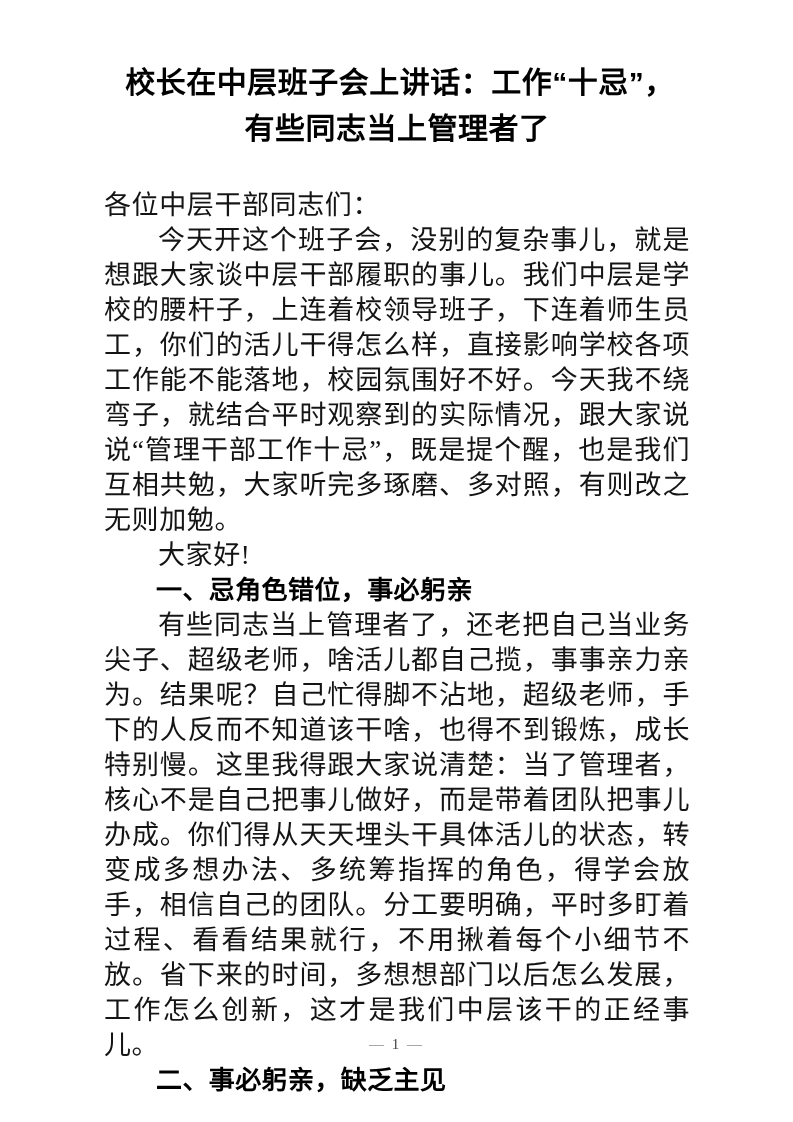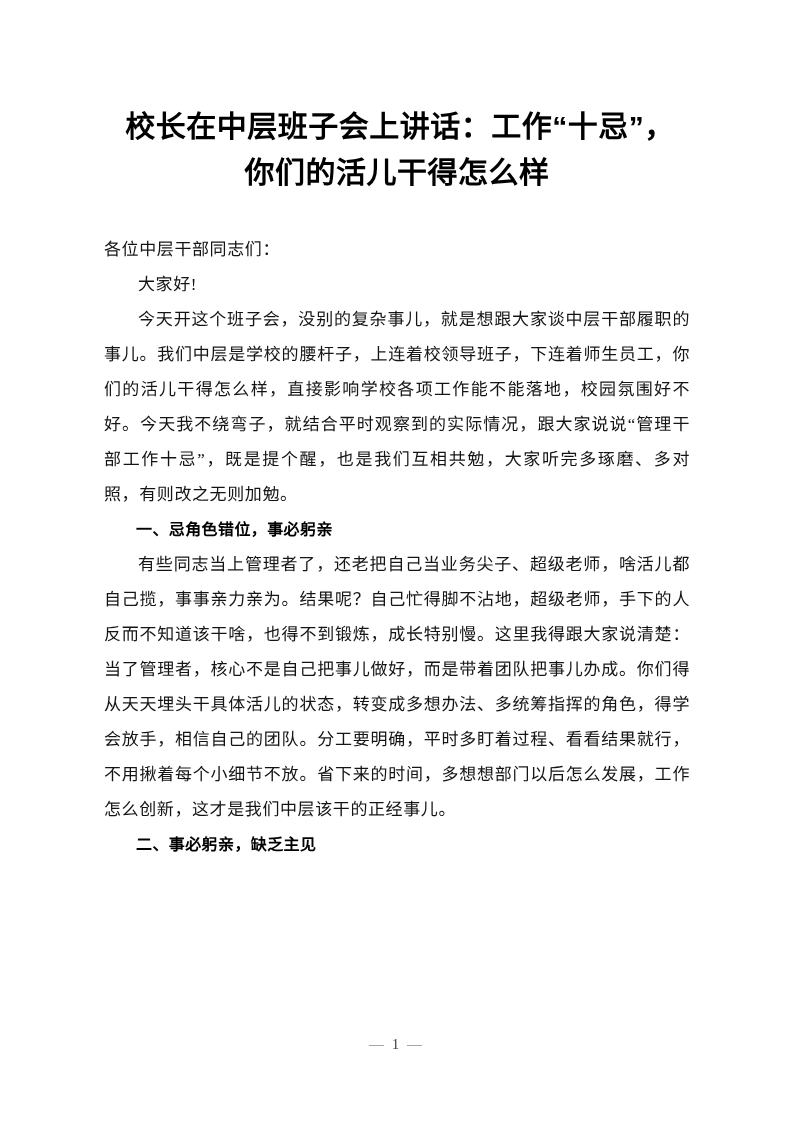--- a/index.html
+++ b/index.html
@@ -22,21 +22,21 @@
   .doc-body {
     position: absolute;
     left: 104px;
     top: 0;
     width: 586px;
   }
 
   
   .doc-title {
     margin: 0;
-    padding-top: 104px;
+    padding-top: 60px;
     font-family: "Liberation Sans", "DejaVu Sans", sans-serif;
     font-weight: bold;
     font-size: 30px;
     line-height: 46px;
     color: #000000;
     text-align: center;
     letter-spacing: 0.5px;
   }
   .doc-title .tl {
     display: block;
@@ -50,42 +50,42 @@
   }
 
   
   .body-block {
     margin-top: 36px;
   }
 
   p.para {
     margin: 0;
     font-family: "Liberation Serif", "DejaVu Serif", serif;
-    font-size: 17px;
+    font-size: 27px;
     line-height: 35px;
     color: #141414;
     text-align: justify;
     text-justify: inter-character;
     letter-spacing: 0.6px;
     word-break: break-all;
   }
 
   p.salutation {
     text-indent: 0;
   }
 
   p.indent {
     text-indent: 2em;
   }
 
   h2.section-head {
     margin: 0;
     font-family: "Liberation Sans", "DejaVu Sans", sans-serif;
     font-weight: bold;
-    font-size: 16px;
+    font-size: 26px;
     line-height: 35px;
     color: #000000;
     text-indent: 2em;
     letter-spacing: 0.4px;
   }
 
   
   .page-footer {
     position: absolute;
     left: 0;
@@ -103,30 +103,30 @@
 </style>
 </head>
 <body>
 
 <div class="page">
 
   <div class="doc-body">
 
     <h1 class="doc-title">
       <span class="tl tl-1">校长在中层班子会上讲话：工作“十忌”，</span>
-      <span class="tl tl-2">你们的活儿干得怎么样</span>
+      <span class="tl tl-2">有些同志当上管理者了</span>
     </h1>
 
     <div class="body-block">
 
       <p class="para salutation">各位中层干部同志们：</p>
 
+      <p class="para indent">今天开这个班子会，没别的复杂事儿，就是想跟大家谈中层干部履职的事儿。我们中层是学校的腰杆子，上连着校领导班子，下连着师生员工，你们的活儿干得怎么样，直接影响学校各项工作能不能落地，校园氛围好不好。今天我不绕弯子，就结合平时观察到的实际情况，跟大家说说“管理干部工作十忌”，既是提个醒，也是我们互相共勉，大家听完多琢磨、多对照，有则改之无则加勉。</p>
+
       <p class="para indent">大家好!</p>
-
-      <p class="para indent">今天开这个班子会，没别的复杂事儿，就是想跟大家谈中层干部履职的事儿。我们中层是学校的腰杆子，上连着校领导班子，下连着师生员工，你们的活儿干得怎么样，直接影响学校各项工作能不能落地，校园氛围好不好。今天我不绕弯子，就结合平时观察到的实际情况，跟大家说说“管理干部工作十忌”，既是提个醒，也是我们互相共勉，大家听完多琢磨、多对照，有则改之无则加勉。</p>
 
       <h2 class="section-head">一、忌角色错位，事必躬亲</h2>
 
       <p class="para indent">有些同志当上管理者了，还老把自己当业务尖子、超级老师，啥活儿都自己揽，事事亲力亲为。结果呢？自己忙得脚不沾地，超级老师，手下的人反而不知道该干啥，也得不到锻炼，成长特别慢。这里我得跟大家说清楚：当了管理者，核心不是自己把事儿做好，而是带着团队把事儿办成。你们得从天天埋头干具体活儿的状态，转变成多想办法、多统筹指挥的角色，得学会放手，相信自己的团队。分工要明确，平时多盯着过程、看看结果就行，不用揪着每个小细节不放。省下来的时间，多想想部门以后怎么发展，工作怎么创新，这才是我们中层该干的正经事儿。</p>
 
       <h2 class="section-head">二、事必躬亲，缺乏主见</h2>
 
     </div>
   </div>
 

